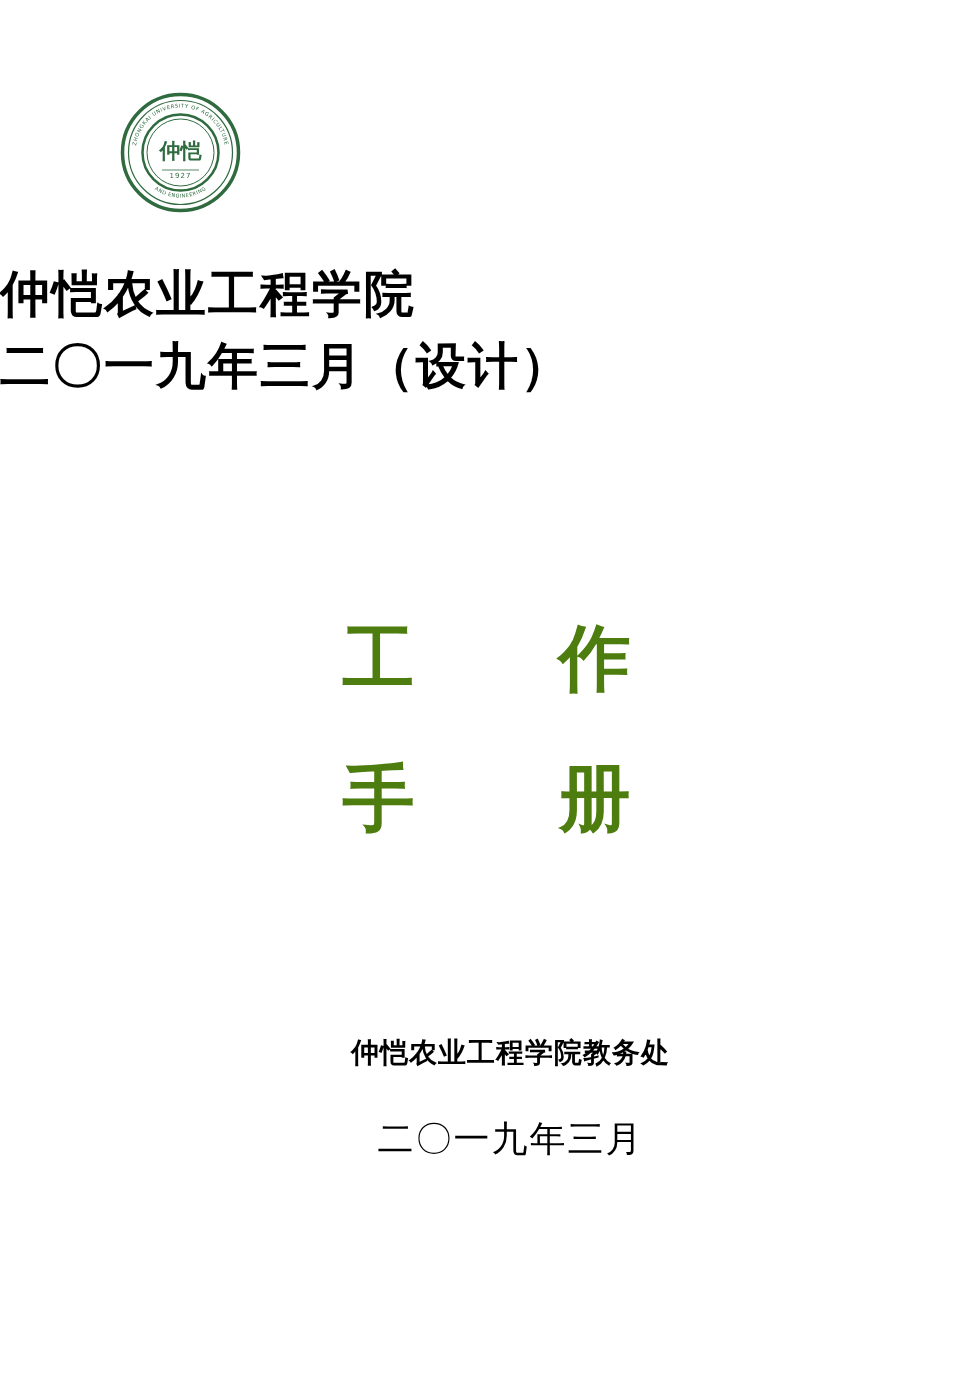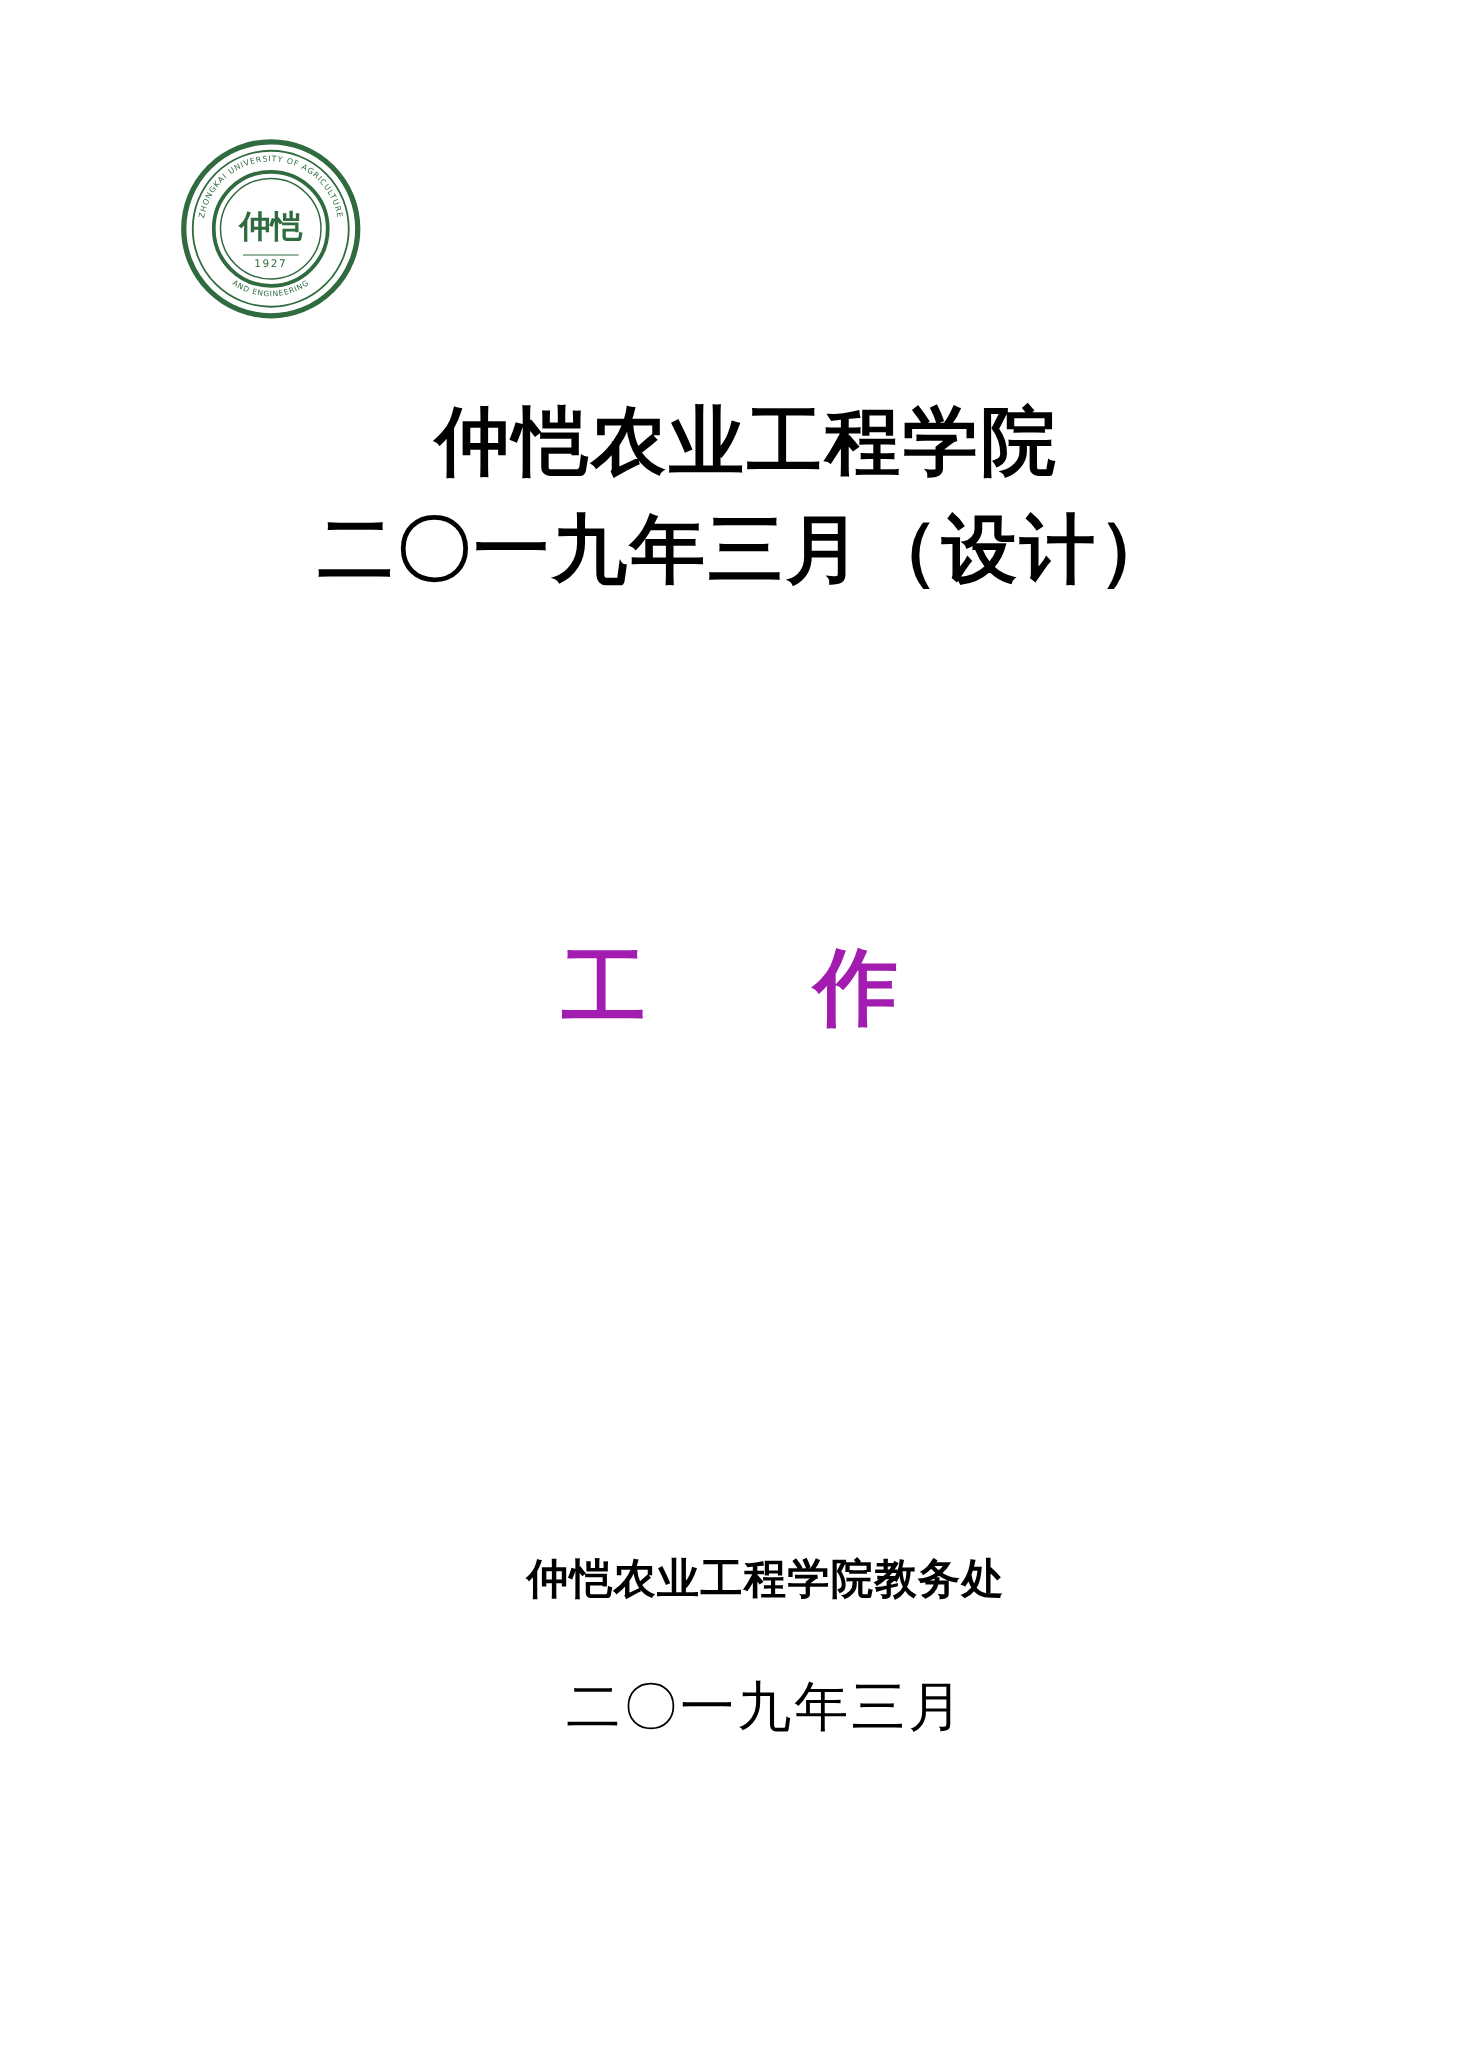--- a/index.html
+++ b/index.html
@@ -29,22 +29,20 @@
     height: 125px;
   }
   .logo-svg { display: block; }
 
   
   .title-block {
     position: absolute;
     left: 0;
     right: 0;
     top: 258px;
-    text-align: center;
-    margin-left: 23px;
   }
   .title-line {
     font-family: "DejaVu Serif", serif;
     font-weight: bold;
     font-size: 50px;
     line-height: 72px;
     letter-spacing: 2px;
     color: #000;
     white-space: nowrap;
   }
@@ -53,24 +51,24 @@
   .big-block {
     position: absolute;
     left: 0;
     right: 0;
     top: 588px;
     text-align: center;
   }
   .big-line {
     font-family: "DejaVu Serif", serif;
     font-weight: bold;
-    font-size: 56px;
+    font-size: 72px;
     line-height: 140px;
     letter-spacing: 0px;
-    color: #a21caf;
+    color: #4d7c0f;
     white-space: pre;
   }
 
   
   .footer-block {
     position: absolute;
     left: 0;
     right: 0;
     top: 1030px;
     text-align: center;
@@ -116,20 +114,21 @@
     </svg>
   </div>
 
   <div class="title-block">
     <div class="title-line">仲恺农业工程学院</div>
     <div class="title-line">二〇一九年三月（设计）</div>
   </div>
 
   <div class="big-block">
     <div class="big-line">工　　作</div>
+    <div class="big-line">手　　册</div>
   </div>
 
   <div class="footer-block">
     <div class="footer-org">仲恺农业工程学院教务处</div>
     <div class="footer-date">二〇一九年三月</div>
   </div>
 
 </div>
 
 </body></html>

